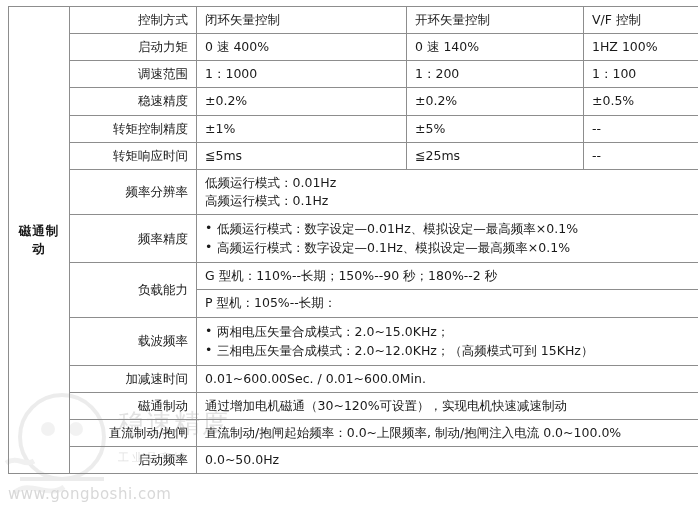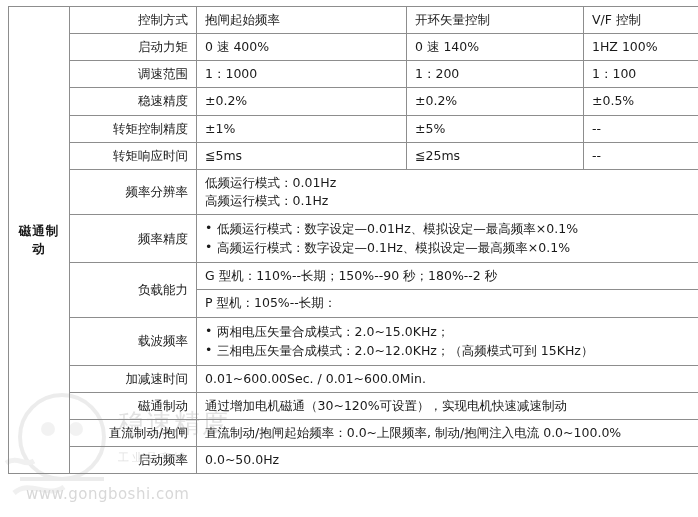--- a/index.html
+++ b/index.html
@@ -21,21 +21,21 @@
     position: absolute;
     left: 0;
     bottom: 0;
     width: 320px;
     height: 150px;
     pointer-events: none;
     opacity: 0.55;
   }
   .wm-text {
     position: absolute;
-    left: 26px;
+    left: 8px;
     bottom: 14px;
     font-size: 15px;
     color: #d8d8d8;
     letter-spacing: 0.5px;
     font-family: "DejaVu Sans", "Liberation Sans", sans-serif;
   }
   .wm-cn {
     position: absolute;
     left: 118px;
     bottom: 76px;
@@ -130,21 +130,21 @@
   <div class="wm-cn">稳速精度</div>
   <div class="wm-cn2">工业品商城</div>
   <div class="wm-text">www.gongboshi.com</div>
 
   <table class="spec">
     <tbody>
 
       <tr>
         <td class="sidehead" rowspan="16">磁通制动</td>
         <td class="rowhead">控制方式</td>
-        <td class="c1">抱闸起始频率</td>
+        <td class="c1">闭环矢量控制</td>
         <td class="c2">开环矢量控制</td>
         <td class="c3">V/F 控制</td>
       </tr>
 
       <tr>
         <td class="rowhead">启动力矩</td>
         <td>0 速 400%</td>
         <td>0 速 140%</td>
         <td>1HZ 100%</td>
       </tr>

